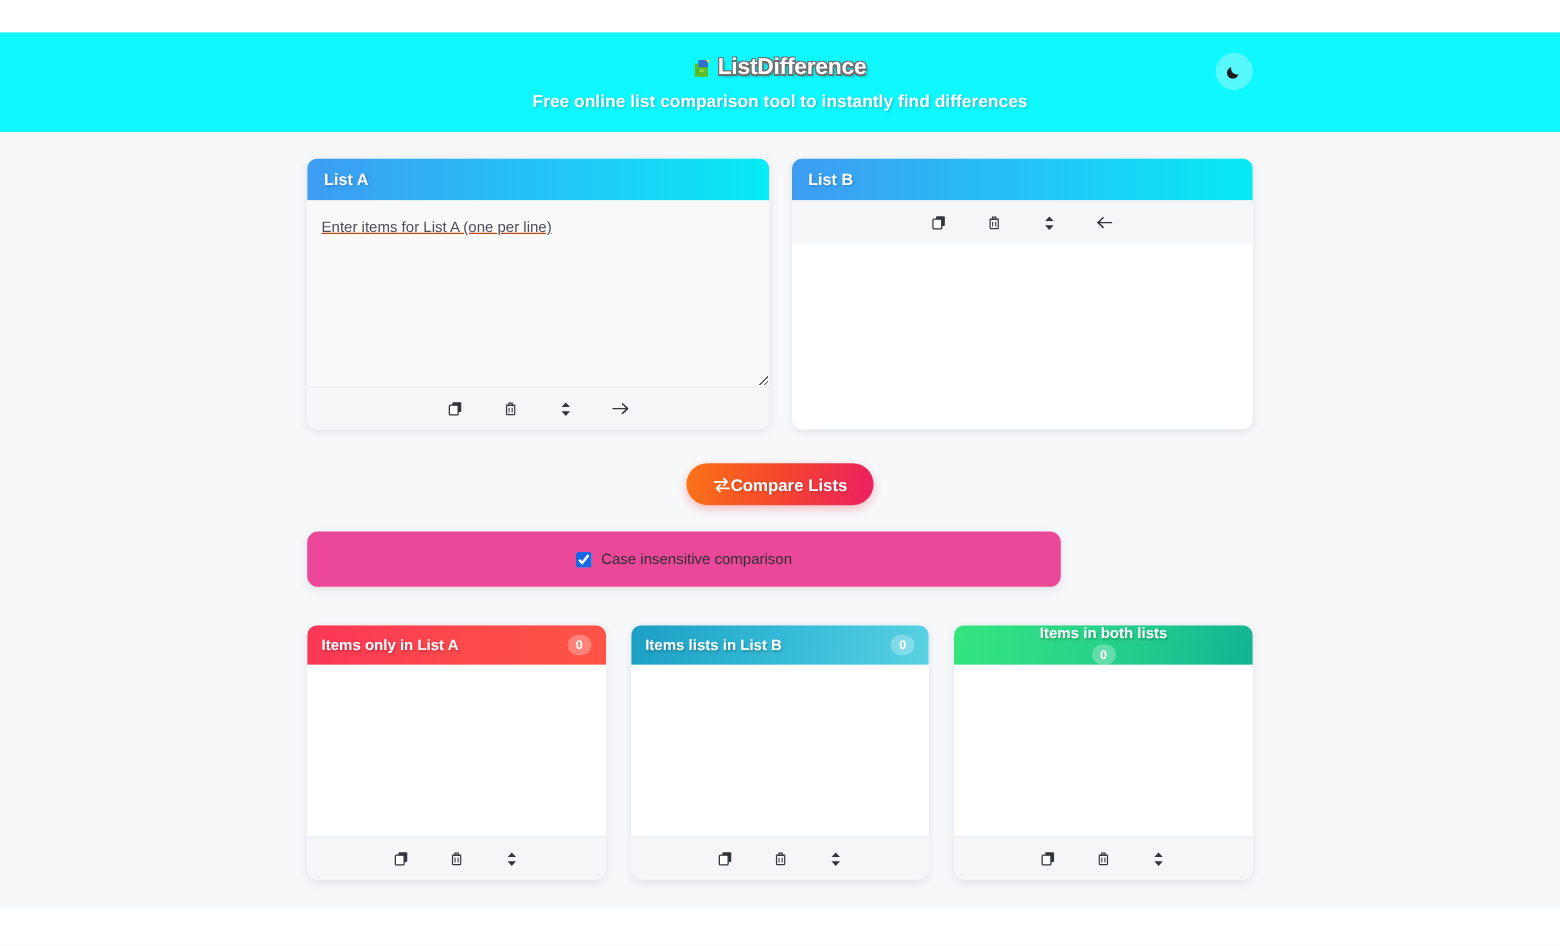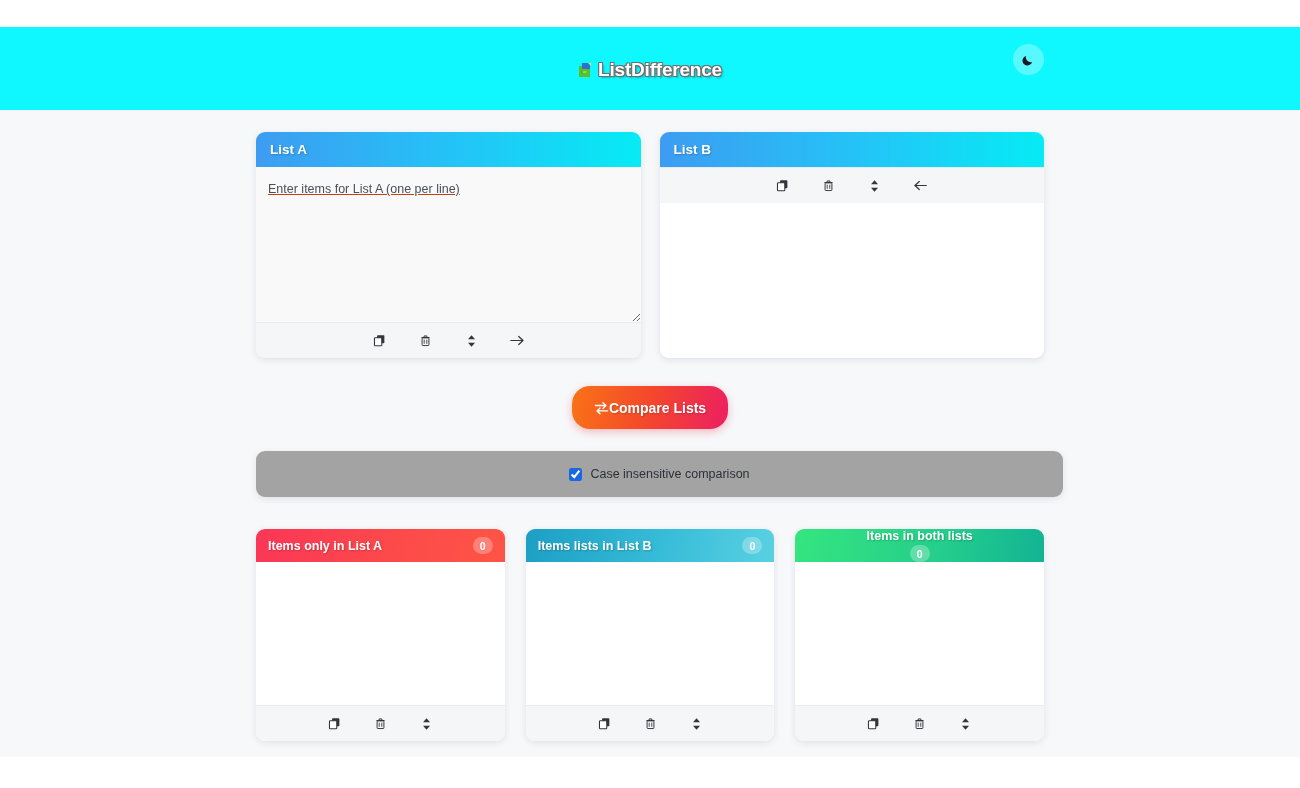--- a/index.html
+++ b/index.html
@@ -179,44 +179,44 @@
   .icon-btn svg { display: block; }
 
   
   .compare-wrap {
     display: flex;
     justify-content: center;
     padding-top: 28px;
   }
 
   .compare-btn {
-    height: 43px;
+    height: 35px;
     padding: 0 22px;
     border: none;
     border-radius: 18px;
     background: linear-gradient(100deg, #f97316 0%, #f4452e 52%, #ec1f62 100%);
     color: #ffffff;
     font-family: "Liberation Sans", sans-serif;
     font-size: 14px;
     font-weight: bold;
     display: flex;
     align-items: center;
     justify-content: center;
     cursor: pointer;
     box-shadow: 0 3px 8px rgba(235,60,70,.33);
     text-shadow: 1px 1px 2px rgba(0,0,0,.2);
   }
   .compare-btn svg { display: block; }
 
   
   .options-card {
     margin-top: 22px;
-    width: 807px;
+    width: 628px;
     height: 46px;
-    background: #a3a3a3;
+    background: #ec4899;
     border-radius: 9px;
     box-shadow: 0 2px 7px rgba(20,30,60,.10);
     display: flex;
     justify-content: center;
   }
 
   .option-row {
     display: flex;
     align-items: center;
     gap: 8px;
@@ -314,20 +314,21 @@
           <rect x="1" y="4" width="11" height="11" fill="#5bbf2a"></rect>
           <rect x="4" y="1" width="8" height="6" fill="#2f6fd0"></rect>
           <polygon points="10,1 13,1 13,4" fill="#f4e24a"></polygon>
           <rect x="2.5" y="9" width="6" height="2" fill="#8fd94f"></rect>
           <polygon points="2,10 4.5,8 4.5,12" fill="#3fae1e"></polygon>
         </svg>
       </span>
       <span class="brand-title">ListDifference</span>
     </div>
 
+    <div class="brand-tagline">Free online list comparison tool to instantly find differences</div>
 
     <button class="theme-toggle">
       <span>
         <svg width="15" height="15" viewBox="0 0 16 16">
           <path d="M11.8 10.6A5.2 5.2 0 0 1 5.4 4.2 5.2 5.2 0 1 0 11.8 10.6z" fill="#1c1c20"></path>
         </svg>
       </span>
     </button>
   </header>
 

